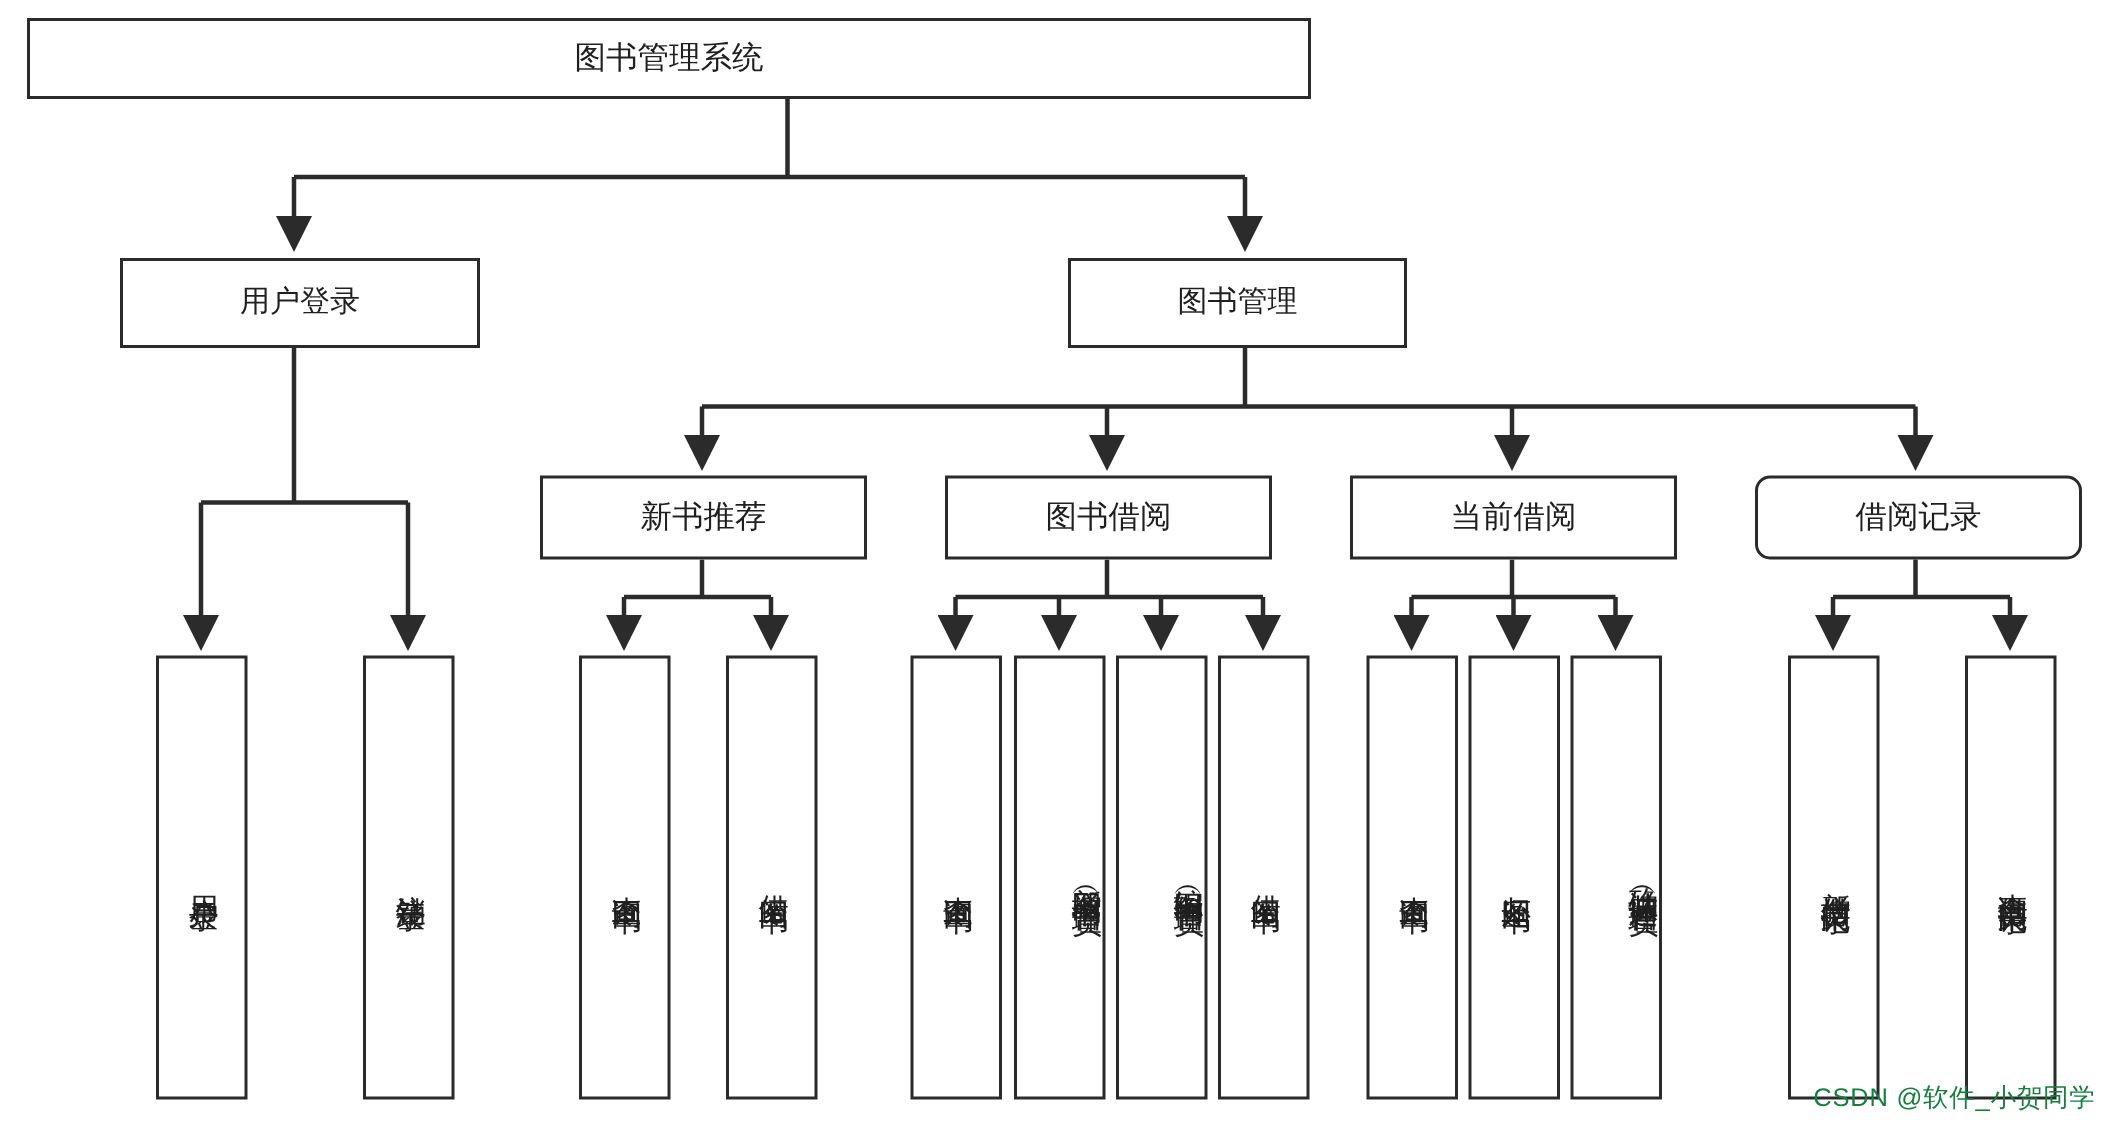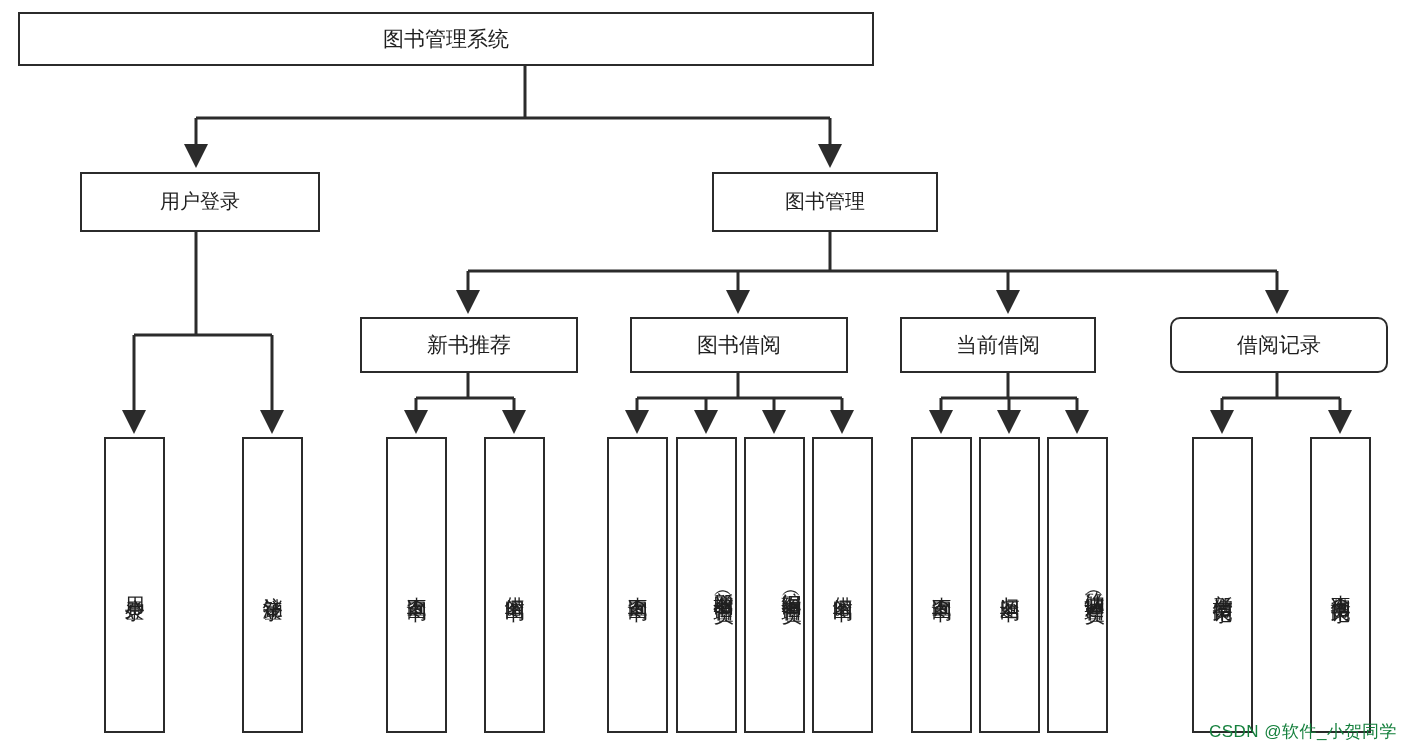--- a/index.html
+++ b/index.html
@@ -149,21 +149,21 @@
   <div class="node level2" style="left:712px; top:172px; width:226px; height:60px;">
     <span>图书管理</span>
   </div>
 
   <div class="node level3" style="left:360px; top:317px; width:218px; height:56px;">
     <span>新书推荐</span>
   </div>
   <div class="node level3" style="left:630px; top:317px; width:218px; height:56px;">
     <span>图书借阅</span>
   </div>
-  <div class="node level3" style="left:900px; top:317px; width:196px; height:56px;">
+  <div class="node level3" style="left:900px; top:317px; width:218px; height:56px;">
     <span>当前借阅</span>
   </div>
   <div class="node level3" style="left:1170px; top:317px; width:218px; height:56px;border-radius:10px;">
     <span>借阅记录</span>
   </div>
 
   <div class="node leaf align-middle" style="left:104px; top:437px; width:61px; height:296px;">
     <span class="leaf-text">用户登录</span>
   </div>
   <div class="node leaf align-middle" style="left:242px; top:437px; width:61px; height:296px;">

